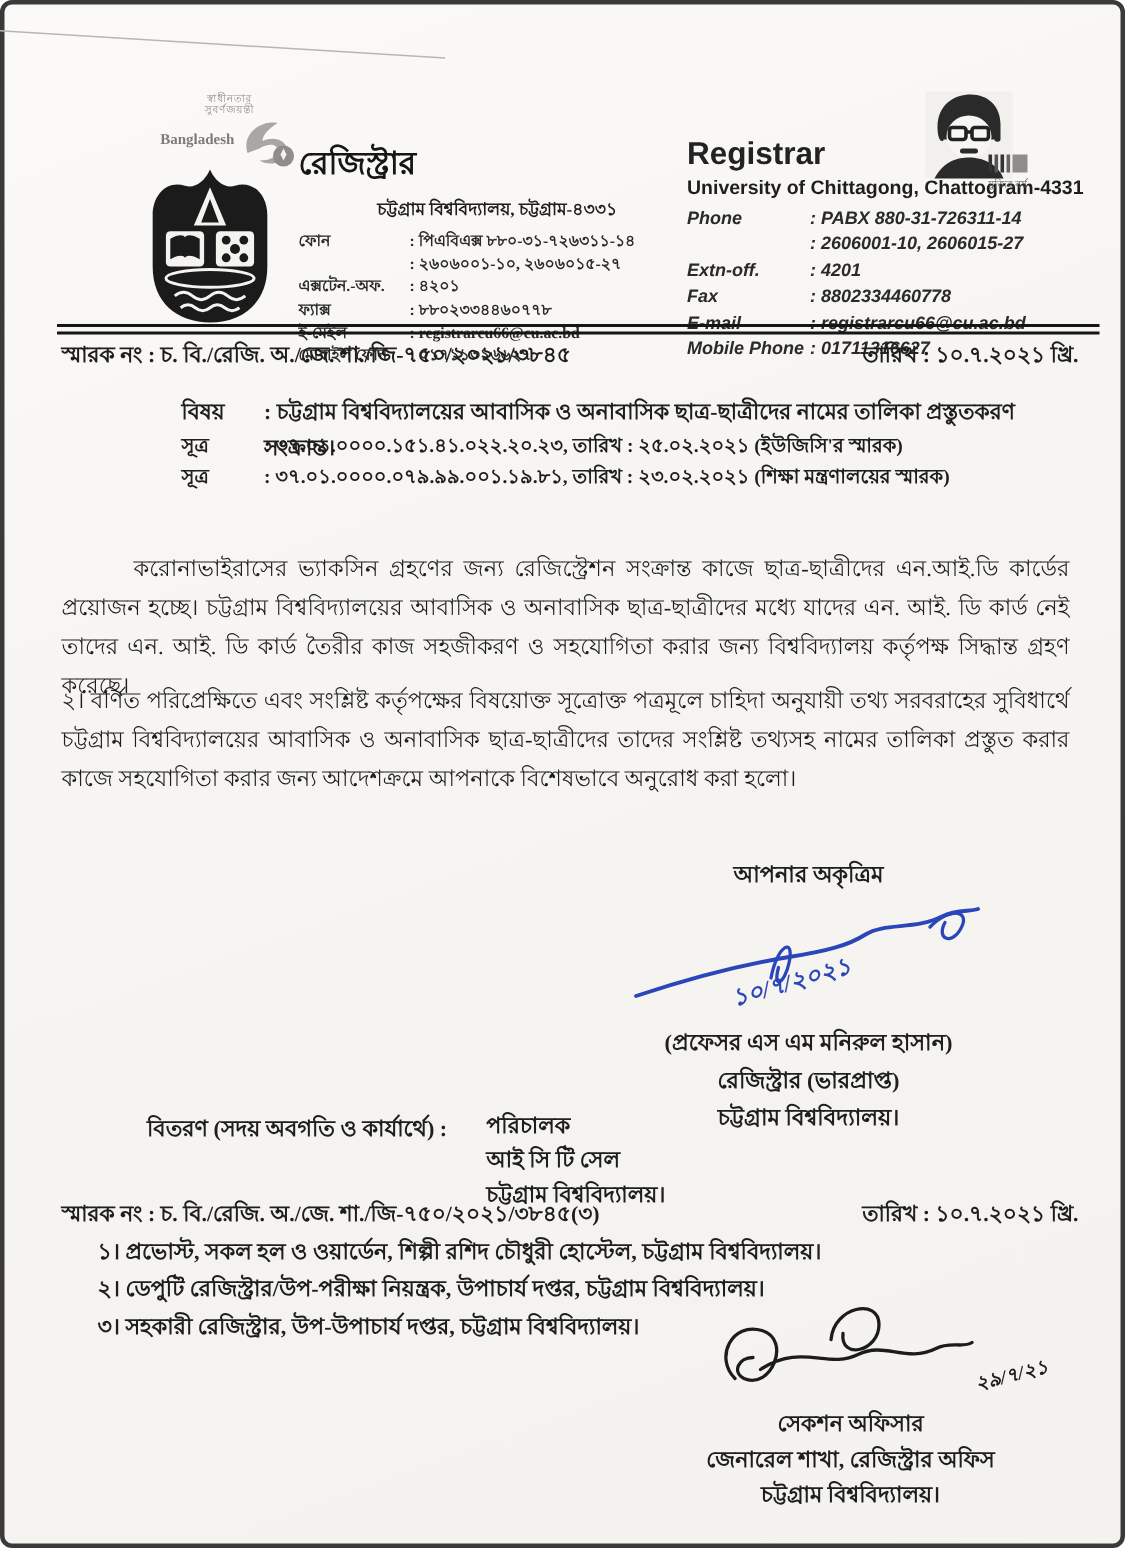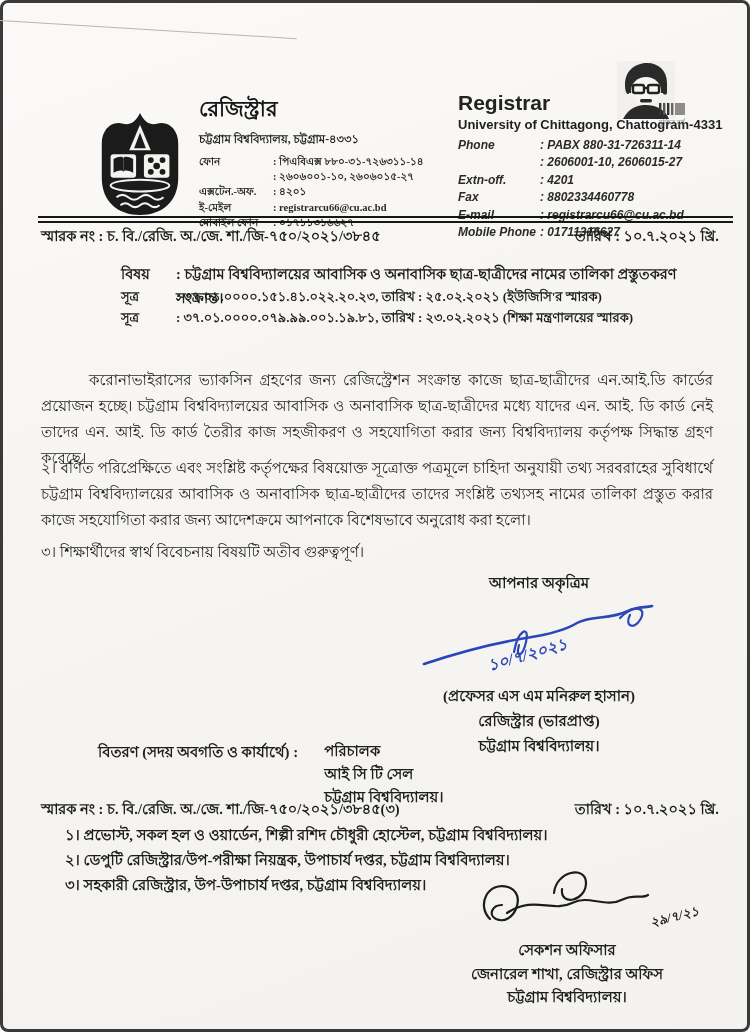--- a/index.html
+++ b/index.html
@@ -14,21 +14,21 @@
 
   
   .bd50 { position:absolute; left:95px; top:60px; width:110px; text-align:center;
           color:#8f8d89; line-height:1.05; }
   .bd50 .tiny { font-size:7px; letter-spacing:.5px; }
   .bd50 .bd-row { display:flex; align-items:center; justify-content:center; gap:3px; }
   .bd50 .bd-word { font-size:10px; font-weight:bold; color:#7d7b77; }
   .crest { position:absolute; left:88px; top:106px; }
   .left-block { position:absolute; left:196px; top:90px; width:265px; }
   .left-title { font-size:21px; font-weight:bold; color:#161616; }
-  .left-sub { font-size:11.5px; font-weight:bold; margin-top:3px; }
+  .left-sub { font-size:11.5px; font-weight:bold; margin-top:3px;text-align:center; }
   .info-row { display:flex; font-size:10.5px; font-weight:bold; line-height:1.45; color:#2a2a2a; }
   .info-row .lbl { width:74px; flex:none; }
   .left-block .info-rows { margin-top:4px; }
 
   .right-block { position:absolute; left:455px; top:88px; width:285px;
                  font-family:"Liberation Sans","DejaVu Sans",sans-serif; }
   .right-title { font-size:21px; font-weight:bold; color:#222; }
   .right-sub { font-size:13px; font-weight:bold; margin-top:2px; }
   .right-block .info-row { font-size:12px; }
   .right-block .info-row .lbl { width:82px; }
@@ -74,20 +74,32 @@
   .sig2 .hand-date2 { position:absolute; right:18px; top:46px; color:#1c1c1c;
         font-size:13px; font-style:italic; transform:rotate(-14deg); font-weight:bold; }
   .sig2 .lines { line-height:1.6; }
 </style>
 </head>
 <body>
 
 <div class="page">
   <div class="skew-line"></div>
 
+  <div class="bd50">
+    <div class="tiny">স্বাধীনতার</div>
+    <div class="tiny">সুবর্ণজয়ন্তী</div>
+    <div class="bd-row">
+      <span class="bd-word">Bangladesh</span>
+      <svg width="40" height="34" viewBox="0 0 40 34">
+        <path d="M6 24 C2 12, 14 2, 26 4 C20 8, 16 12, 16 16 C24 12, 34 16, 32 24 C30 31, 20 33, 14 29 C20 29, 26 27, 26 22 C26 18, 20 17, 14 21 Z" fill="#a9a7a3"></path>
+        <circle cx="30" cy="26" r="7" fill="#8f8d89"></circle>
+        <path d="M30 21 l2 4 -2 4 -2 -4 z" fill="#f4f3f0"></path>
+      </svg>
+    </div>
+  </div>
 
   <svg class="crest" width="98" height="110" viewBox="0 0 100 112">
     <path d="M50 4 C46 13 39 17 33 15 C21 11 11 21 11 35 L11 70 C11 95 28 108 50 108 C72 108 89 95 89 70 L89 35 C89 21 79 11 67 15 C61 17 54 13 50 4 Z" fill="#1b1b1b"></path>
     <polygon points="50,16 61,42 39,42" fill="#f4f3f0"></polygon>
     <polygon points="50,24 56,40 44,40" fill="#1b1b1b"></polygon>
     <rect x="20" y="46" width="26" height="24" rx="3" fill="#f4f3f0"></rect>
     <path d="M23 51 C28 48 32 48 33 50 L33 64 C32 62 28 62 23 65 Z" fill="#1b1b1b"></path>
     <path d="M43 51 C38 48 34 48 33 50 L33 64 C34 62 38 62 43 65 Z" fill="#1b1b1b"></path>
     <rect x="54" y="46" width="26" height="24" rx="3" fill="#f4f3f0"></rect>
     <circle cx="61" cy="52" r="3" fill="#1b1b1b"></circle>
@@ -108,20 +120,24 @@
           <span class="lbl">ফোন</span>
           <span>: পিএবিএক্স ৮৮০-৩১-৭২৬৩১১-১৪</span>
         </div>
       <div class="info-row">
           <span class="lbl"></span>
           <span>: ২৬০৬০০১-১০, ২৬০৬০১৫-২৭</span>
         </div>
       <div class="info-row">
           <span class="lbl">এক্সটেন.-অফ.</span>
           <span>: ৪২০১</span>
+        </div>
+      <div class="info-row">
+          <span class="lbl">ফ্যাক্স</span>
+          <span>: ৮৮০২৩৩৪৪৬০৭৭৮</span>
         </div>
       <div class="info-row">
           <span class="lbl">ই-মেইল</span>
           <span>: registrarcu66@cu.ac.bd</span>
         </div>
       <div class="info-row">
           <span class="lbl">মোবাইল ফোন</span>
           <span>: ০১৭১১৩১৬৬২৭</span>
         </div>
     </div>
@@ -195,21 +211,20 @@
       <span>: ৩৭.০১.০০০০.১৫১.৪১.০২২.২০.২৩, তারিখ : ২৫.০২.২০২১ (ইউজিসি'র স্মারক)</span>
     </div>
     <div class="ref-row">
       <span class="lbl">সূত্র</span>
       <span>: ৩৭.০১.০০০০.০৭৯.৯৯.০০১.১৯.৮১, তারিখ : ২৩.০২.২০২১ (শিক্ষা মন্ত্রণালয়ের স্মারক)</span>
     </div>
   </div>
 
   <p class="abs para para1">করোনাভাইরাসের ভ্যাকসিন গ্রহণের জন্য রেজিস্ট্রেশন সংক্রান্ত কাজে ছাত্র-ছাত্রীদের এন.আই.ডি কার্ডের প্রয়োজন হচ্ছে। চট্টগ্রাম বিশ্ববিদ্যালয়ের আবাসিক ও অনাবাসিক ছাত্র-ছাত্রীদের মধ্যে যাদের এন. আই. ডি কার্ড নেই তাদের এন. আই. ডি কার্ড তৈরীর কাজ সহজীকরণ ও সহযোগিতা করার জন্য বিশ্ববিদ্যালয় কর্তৃপক্ষ সিদ্ধান্ত গ্রহণ করেছে।</p>
   <p class="abs para para2">২। বর্ণিত পরিপ্রেক্ষিতে এবং সংশ্লিষ্ট কর্তৃপক্ষের বিষয়োক্ত সূত্রোক্ত পত্রমূলে চাহিদা অনুযায়ী তথ্য সরবরাহের সুবিধার্থে চট্টগ্রাম বিশ্ববিদ্যালয়ের আবাসিক ও অনাবাসিক ছাত্র-ছাত্রীদের তাদের সংশ্লিষ্ট তথ্যসহ নামের তালিকা প্রস্তুত করার কাজে সহযোগিতা করার জন্য আদেশক্রমে আপনাকে বিশেষভাবে অনুরোধ করা হলো।</p>
-  <p class="abs para para3">৩। শিক্ষার্থীদের স্বার্থ বিবেচনায় বিষয়টি অতীব গুরুত্বপূর্ণ।</p>
 
   <div class="abs closing">
     <div class="salut">আপনার অকৃত্রিম</div>
     <div class="sig-blue">
       <svg width="250" height="86" viewBox="0 0 250 86">
         <path d="M10 66 C40 56, 75 46, 112 40 C138 36, 152 32, 163 25 C176 17, 196 22, 214 13 C224 8, 232 10, 238 8" fill="none" stroke="#2b46b8" stroke-width="2.6" stroke-linecap="round"></path>
         <path d="M100 54 C104 32, 116 26, 112 44 C109 58, 101 62, 105 47" fill="none" stroke="#2b46b8" stroke-width="2.2" stroke-linecap="round"></path>
         <path d="M206 20 C220 6, 234 9, 226 22 C220 32, 210 28, 216 17" fill="none" stroke="#2b46b8" stroke-width="2.2" stroke-linecap="round"></path>
       </svg>
       <span class="hand-date">১০/৭/২০২১</span>

